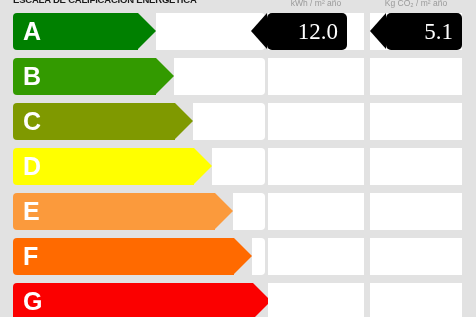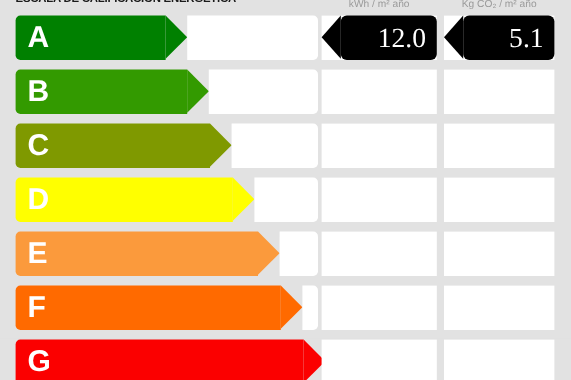--- a/index.html
+++ b/index.html
@@ -103,21 +103,21 @@
   .valbox.c1 { left: 268px; width: 96px; }
   .valbox.c2 { left: 370px; width: 92px; }
 
   .arrow {
     position: absolute;
     top: 0;
     height: 37px;
     background: #000000;
     border-radius: 5px;
   }
-  .arrow.c1 { left: 284px; width: 80px; text-decoration: underline; }
+  .arrow.c1 { left: 267px; width: 80px; text-decoration: underline; }
   .arrow.c2 { left: 386px; width: 76px; }
   .arrow .notch {
     position: absolute;
     left: -16px;
     top: 0;
     width: 0;
     height: 0;
     border-top: 18.5px solid transparent;
     border-bottom: 18.5px solid transparent;
     border-right: 16px solid #000000;

